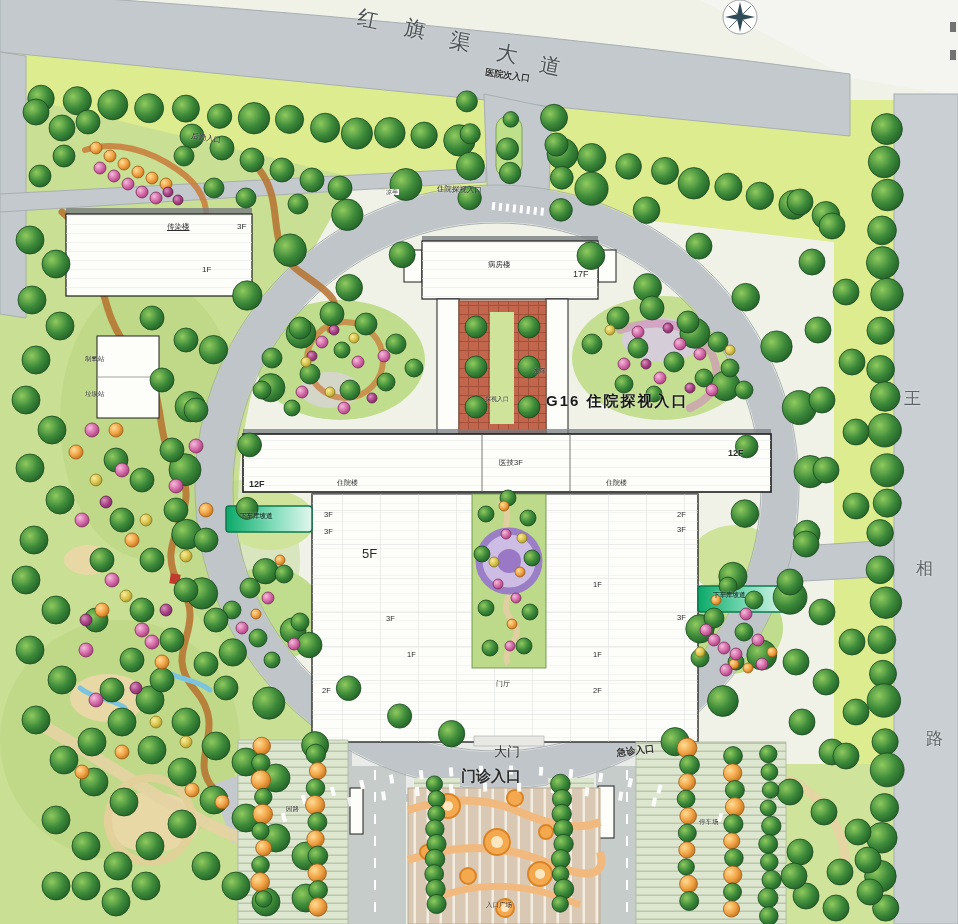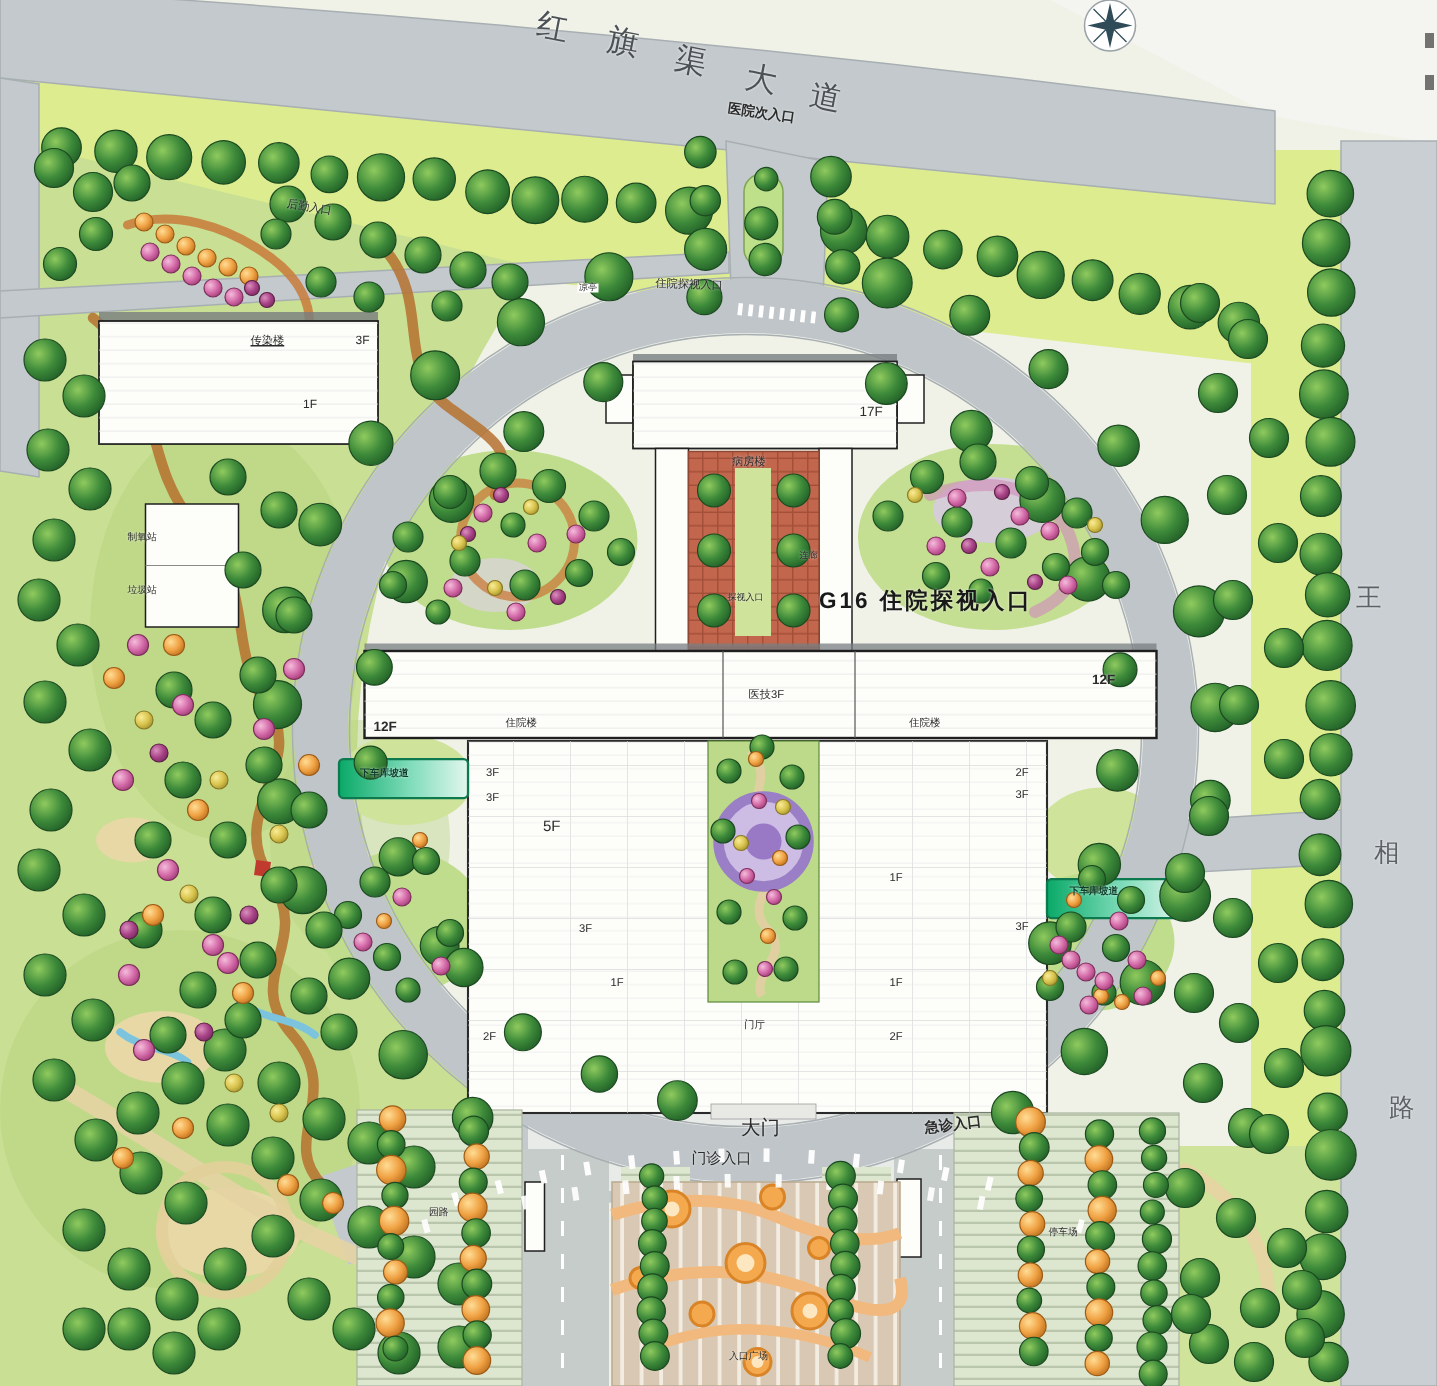--- a/index.html
+++ b/index.html
@@ -652,40 +652,40 @@
       <span class="lbl" style="left: 452px; top: 29px; font-size: 21px; transform: rotate(11deg); color: rgb(76, 81, 85);">渠</span>
       <span class="lbl" style="left: 499px; top: 41px; font-size: 21px; transform: rotate(11deg); color: rgb(76, 81, 85);">大</span>
       <span class="lbl" style="left: 542px; top: 53px; font-size: 21px; transform: rotate(11deg); color: rgb(76, 81, 85);">道</span>
       <span class="lbl" style="left: 904px; top: 390px; font-size: 17px; color: rgb(93, 98, 102);">王</span>
       <span class="lbl" style="left: 916px; top: 560px; font-size: 17px; color: rgb(93, 98, 102);">相</span>
       <span class="lbl" style="left: 926px; top: 730px; font-size: 17px; color: rgb(93, 98, 102);">路</span>
       <span class="lbl" style="left: 486px; top: 68px; font-size: 9px; transform: rotate(8deg); font-weight: bold;">医院次入口</span>
       <span class="lbl" style="left: 437px; top: 185px; font-size: 7.5px; transform: rotate(2deg);">住院探视入口</span>
       <span class="lbl" style="left: 192px; top: 132px; font-size: 7.5px; transform: rotate(9deg);">后勤入口</span>
       <span class="lbl" style="left: 494px; top: 745px; font-size: 13px;">大门</span>
-      <span class="lbl" style="left: 461px; top: 768px; font-size: 10px; font-weight: normal;">门诊入口</span>
+      <span class="lbl" style="left: 461px; top: 768px; font-size: 15px; font-weight: bold;">门诊入口</span>
       <span class="lbl" style="left: 616px; top: 748px; font-size: 9.5px; transform: rotate(-7deg); font-weight: bold;">急诊入口</span>
       <span class="lbl" style="left: 485px; top: 396px; font-size: 6px;">探视入口</span>
       <span class="lbl" style="left: 167px; top: 223px; font-size: 7.5px; text-decoration: underline;">传染楼</span>
       <span class="lbl" style="left: 237px; top: 223px; font-size: 8px;">3F</span>
       <span class="lbl" style="left: 202px; top: 266px; font-size: 8px;">1F</span>
       <span class="lbl" style="left: 85px; top: 356px; font-size: 6.5px;">制氧站</span>
       <span class="lbl" style="left: 85px; top: 391px; font-size: 6.5px;">垃圾站</span>
-      <span class="lbl" style="left: 488px; top: 261px; font-size: 7.5px; margin-top: 43px;">病房楼</span>
+      <span class="lbl" style="left: 488px; top: 261px; font-size: 7.5px;">病房楼</span>
       <span class="lbl" style="left: 573px; top: 270px; font-size: 9px;">17F</span>
       <span class="lbl" style="left: 533px; top: 368px; font-size: 6px;">连廊</span>
       <span class="lbl" style="left: 249px; top: 480px; font-size: 9px; font-weight: bold;">12F</span>
       <span class="lbl" style="left: 337px; top: 479px; font-size: 7px;">住院楼</span>
       <span class="lbl" style="left: 499px; top: 459px; font-size: 7.5px;">医技3F</span>
       <span class="lbl" style="left: 606px; top: 479px; font-size: 7px;">住院楼</span>
       <span class="lbl" style="left: 728px; top: 449px; font-size: 9px; font-weight: bold;">12F</span>
       <span class="lbl" style="left: 496px; top: 680px; font-size: 7px;">门厅</span>
       <span class="lbl" style="left: 324px; top: 511px; font-size: 7.5px;">3F</span>
       <span class="lbl" style="left: 324px; top: 528px; font-size: 7.5px;">3F</span>
-      <span class="lbl" style="left: 362px; top: 547px; font-size: 10px;">5F</span>
+      <span class="lbl" style="left: 362px; top: 547px; font-size: 13px;">5F</span>
       <span class="lbl" style="left: 386px; top: 615px; font-size: 7.5px;">3F</span>
       <span class="lbl" style="left: 407px; top: 651px; font-size: 7.5px;">1F</span>
       <span class="lbl" style="left: 322px; top: 687px; font-size: 7.5px;">2F</span>
       <span class="lbl" style="left: 677px; top: 511px; font-size: 7.5px;">2F</span>
       <span class="lbl" style="left: 677px; top: 526px; font-size: 7.5px;">3F</span>
       <span class="lbl" style="left: 593px; top: 581px; font-size: 7.5px;">1F</span>
       <span class="lbl" style="left: 677px; top: 614px; font-size: 7.5px;">3F</span>
       <span class="lbl" style="left: 593px; top: 651px; font-size: 7.5px;">1F</span>
       <span class="lbl" style="left: 593px; top: 687px; font-size: 7.5px;">2F</span>
       <span class="lbl" style="left: 240px; top: 513px; font-size: 6.5px; color: rgb(10, 61, 42); font-weight: bold;">下车库坡道</span>

